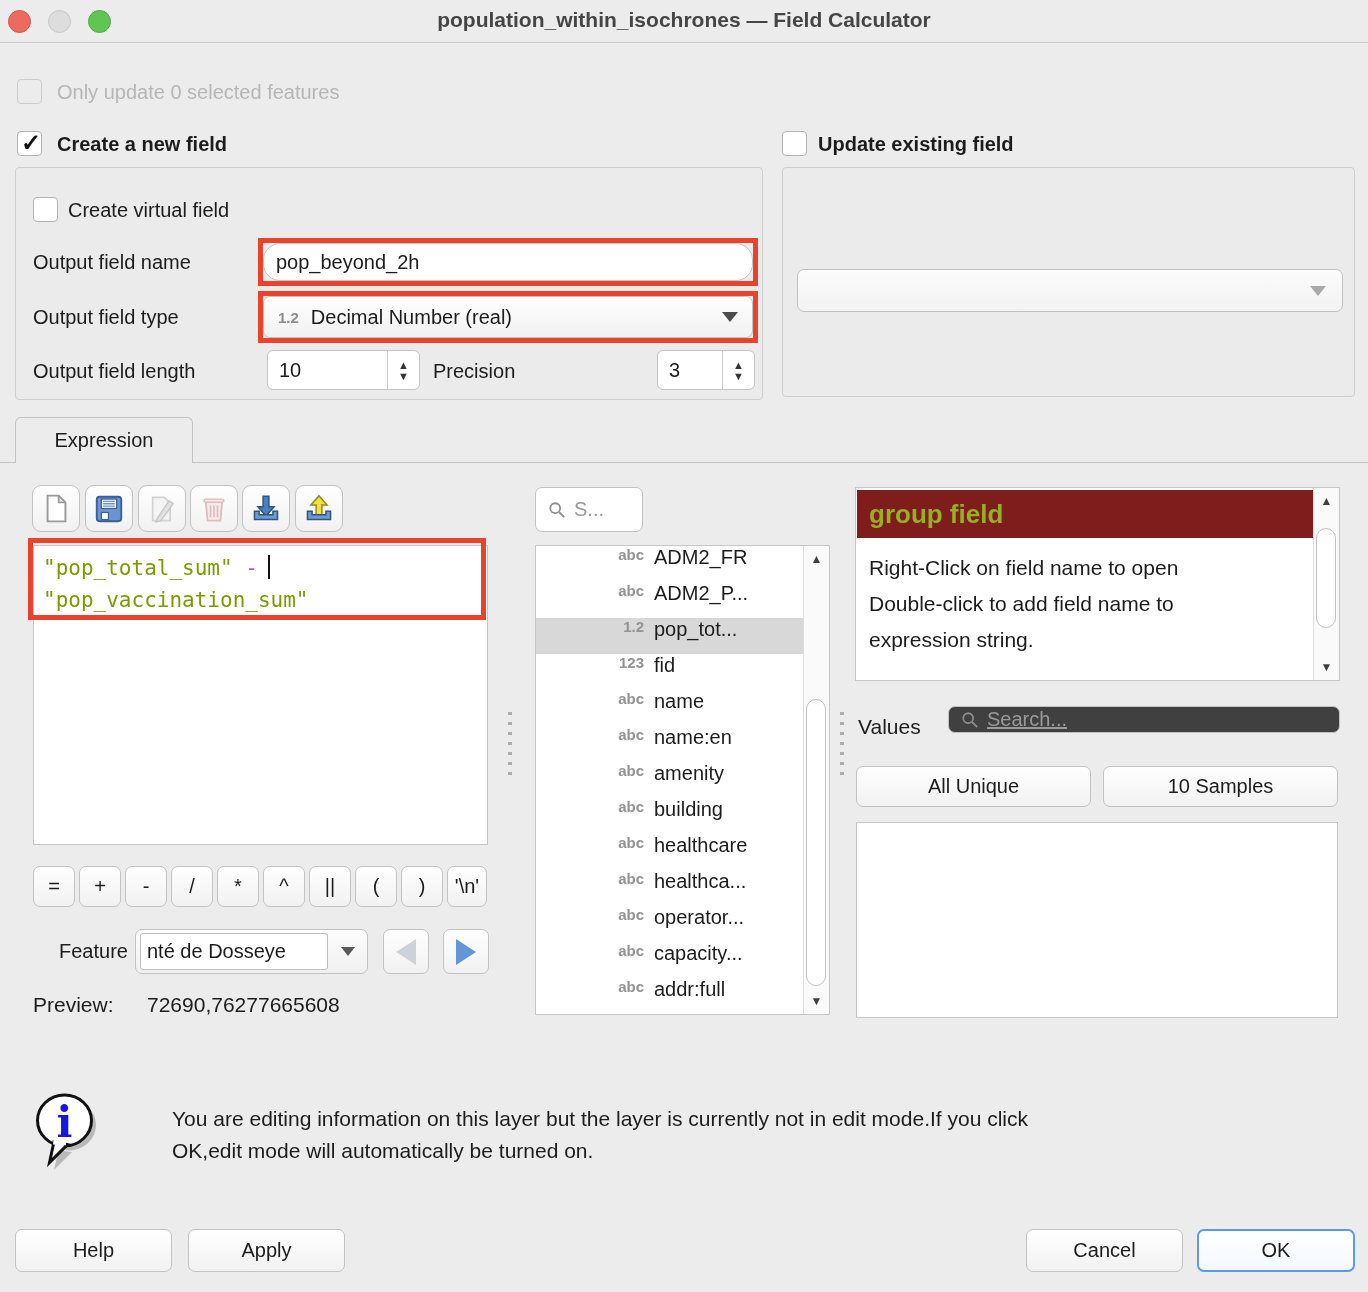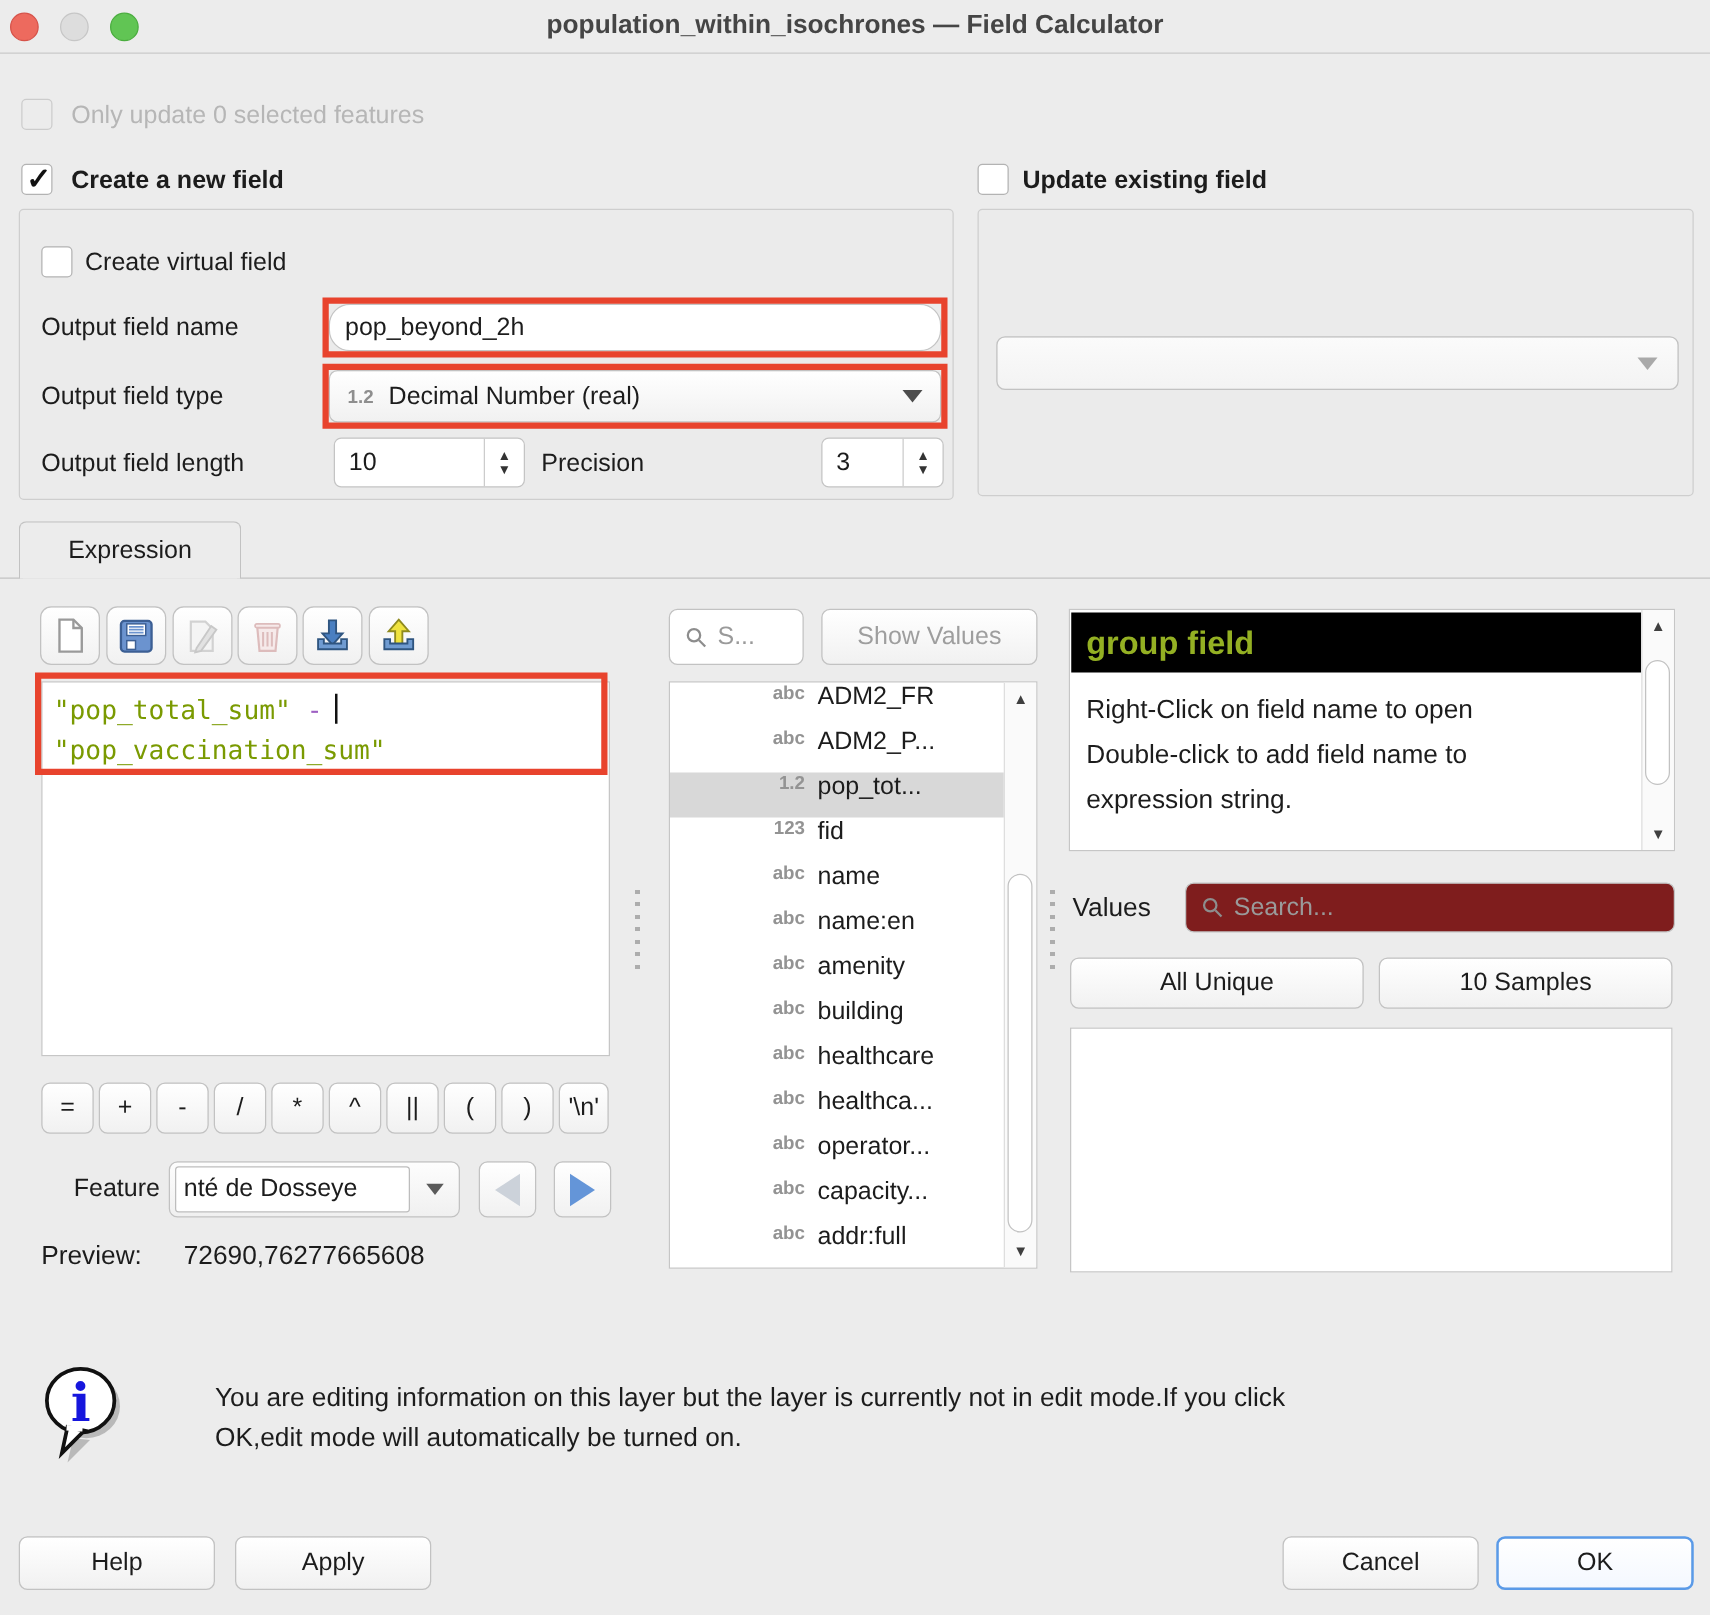--- a/index.html
+++ b/index.html
@@ -69,21 +69,21 @@
   .fname{font-size:20px; white-space:nowrap; overflow:hidden;}
   .vscroll{position:absolute; top:0; right:0; width:26px; height:100%; background:#fafafa; border-left:1px solid #dedede;}
   .vscroll .up,.vscroll .down{position:absolute; left:0; width:100%; height:26px; display:flex; align-items:center; justify-content:center;
         font-size:12px; color:#3f3f3f;}
   .vscroll .up{top:0;} .vscroll .down{bottom:0;}
   .vscroll .thumb{position:absolute; left:2px; width:20px; background:#fff; border:1px solid #c2c2c2; border-radius:10px;}
   .splitter{position:absolute; width:4px; height:66px; background:repeating-linear-gradient(#adadad 0 3px, transparent 3px 10px);}
 
   
   .helpbox{position:absolute; left:855px; top:487px; width:485px; height:194px; background:#fff; border:1px solid #c6c6c6;}
-  .help-title{position:absolute; left:1px; top:2px; width:456px; height:48px; background:#000000; display:flex; align-items:center;
+  .help-title{position:absolute; left:1px; top:2px; width:456px; height:48px; background:#7f1d1d; display:flex; align-items:center;
         padding-left:12px; font-weight:bold; font-size:26px; color:var(--help-green);}
   .help-body{position:absolute; left:13px; top:62px; width:400px; font-size:21px; line-height:36px; color:#1c1c1c;}
   .valbox{position:absolute; left:856px; top:822px; width:482px; height:196px; background:#fff; border:1px solid #c6c6c6;}
 
   
   .msg{position:absolute; left:172px; width:1140px; font-size:21px; line-height:32px;}
   .footbtn{top:1229px; height:43px; border-radius:7px; font-size:20px;}
   .footbtn.okfocus{border:2px solid #5a9ae8; background:linear-gradient(#ffffff,#f4f8ff);}
 
   .mag{width:18px; height:18px; flex:0 0 auto;}
@@ -232,23 +232,20 @@
   <div class="lbl" style="left:33px; top:993px; font-size:21px;">Preview:</div>
   <div class="lbl" style="left:147px; top:993px; font-size:21px;">72690,76277665608</div>
 
   <div class="btn searchbox" style="left:535px; top:487px; width:108px; height:45px; background:#fff; justify-content:flex-start; padding:0 12px;">
     <svg class="mag" viewBox="0 0 20 20">
       <circle cx="8" cy="8" r="5.5" fill="none" stroke="#8d8d8d" stroke-width="2"></circle>
       <path d="M12.5 12.5 L18 18" stroke="#8d8d8d" stroke-width="2"></path>
     </svg>
     <span>S...</span>
   </div>
-  <div class="btn" style="left:657px; top:487px; width:173px; height:45px; color:#9e9e9e;">
-    <span>Show Values</span>
-  </div>
 
   <div class="list">
 
     <div class="vscroll">
       <span class="up">▲</span>
       <span class="down">▼</span>
       <span class="thumb" style="top:153px; height:287px;"></span>
     </div>
 
       <div class="list-row row">
@@ -327,21 +324,21 @@
       <div>Double-click to add field name to expression string.</div>
     </div>
     <div class="vscroll">
       <span class="up">▲</span>
       <span class="down">▼</span>
       <span class="thumb" style="top:40px; height:100px;"></span>
     </div>
   </div>
 
   <div class="lbl" style="left:858px; top:715px; font-size:21px;">Values</div>
-  <div class="btn searchbox" style="left:948px; top:706px; width:392px; height:40px; background:#7f1d1d; justify-content:flex-start; padding:0 12px;">
+  <div class="btn searchbox" style="left:948px; top:706px; width:392px; height:27px; background:#404040; justify-content:flex-start; padding:0 12px;text-decoration:underline;">
     <svg class="mag" viewBox="0 0 20 20">
       <circle cx="8" cy="8" r="5.5" fill="none" stroke="#8d8d8d" stroke-width="2"></circle>
       <path d="M12.5 12.5 L18 18" stroke="#8d8d8d" stroke-width="2"></path>
     </svg>
     <span>Search...</span>
   </div>
   <div class="btn" style="left:856px; top:766px; width:235px; height:41px;">
     <span>All Unique</span>
   </div>
   <div class="btn" style="left:1103px; top:766px; width:235px; height:41px;">

